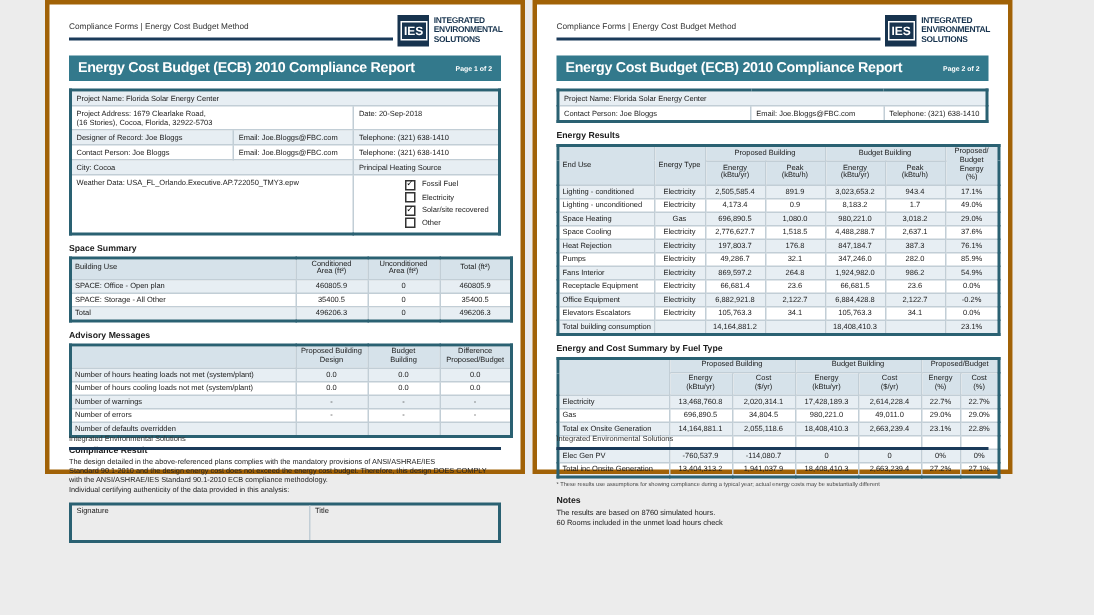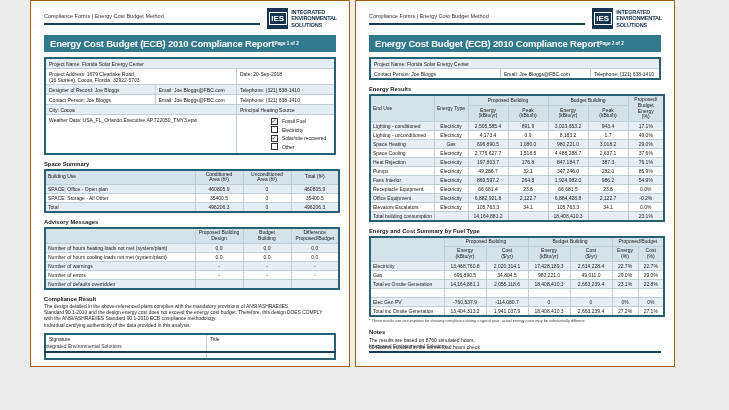--- a/index.html
+++ b/index.html
@@ -3,39 +3,39 @@
 <meta charset="utf-8">
 <style>
   html,body{margin:0;padding:0;}
   body{
     width:729px;height:410px;position:relative;overflow:hidden;
     background:#ececec;
     font-family:"Liberation Sans","DejaVu Sans",sans-serif;
     color:#1a1a1a;
   }
   .page{
-    position:absolute;top:0;height:367px;width:320px;
-    background:#ffffff;border:1px solid #a16207;box-sizing:border-box;
+    position:absolute;top:0;height:316px;width:320px;
+    background:#ffffff;border:3px solid #a16207;box-sizing:border-box;
     padding:8px 13px 0 13px;
   }
   #page1{left:30px;}
   #page2{left:355px;}
 
   
   .breadcrumb{font-size:5.5px;color:#333;margin-top:4px;}
   .top-rule{border-bottom:2px solid #1b3b5a;width:216px;margin:4px 0 10px 0;}
   .logo{position:absolute;top:7px;right:12px;display:flex;align-items:center;}
   .logo-sq{width:21px;height:21px;background:#17334e;display:flex;align-items:center;justify-content:center;}
   .logo-sq span{color:#fff;font-weight:bold;font-size:8px;border:1px solid #fff;padding:1.5px 1.5px;line-height:1;}
   .logo-text{margin-left:3px;display:flex;flex-direction:column;justify-content:center;
     font-size:5.6px;font-weight:bold;color:#17334e;line-height:1.18;letter-spacing:-0.2px;}
 
   
   .titlebar{background:#33798c;color:#fff;height:17px;display:flex;align-items:center;
-    padding:0 6px;margin-bottom:5px;}
+    justify-content:space-between;padding:0 6px;margin-bottom:5px;}
   .titlebar .t{font-size:9.5px;font-weight:bold;letter-spacing:-0.2px;white-space:nowrap;}
   .titlebar .badge{font-size:4.6px;font-weight:bold;white-space:nowrap;}
 
   
   table{width:100%;border-collapse:collapse;table-layout:fixed;}
   .rpt{border:2px solid #2a6172;font-size:5px;margin-bottom:2px;}
   .rpt th,.rpt td{border:1px solid #c2ced6;padding:1px 2px;font-weight:normal;
     overflow:hidden;white-space:nowrap;height:6px;vertical-align:middle;}
   .rpt th{background:#d6e2ea;text-align:center;white-space:pre-line;line-height:1.15;}
   .rpt td{text-align:center;}

